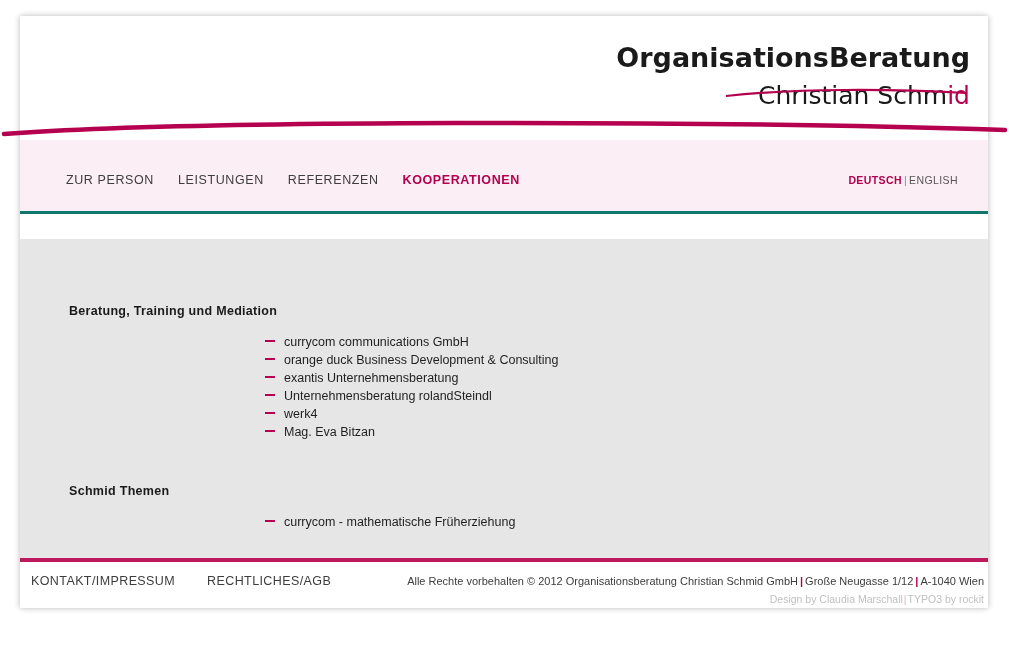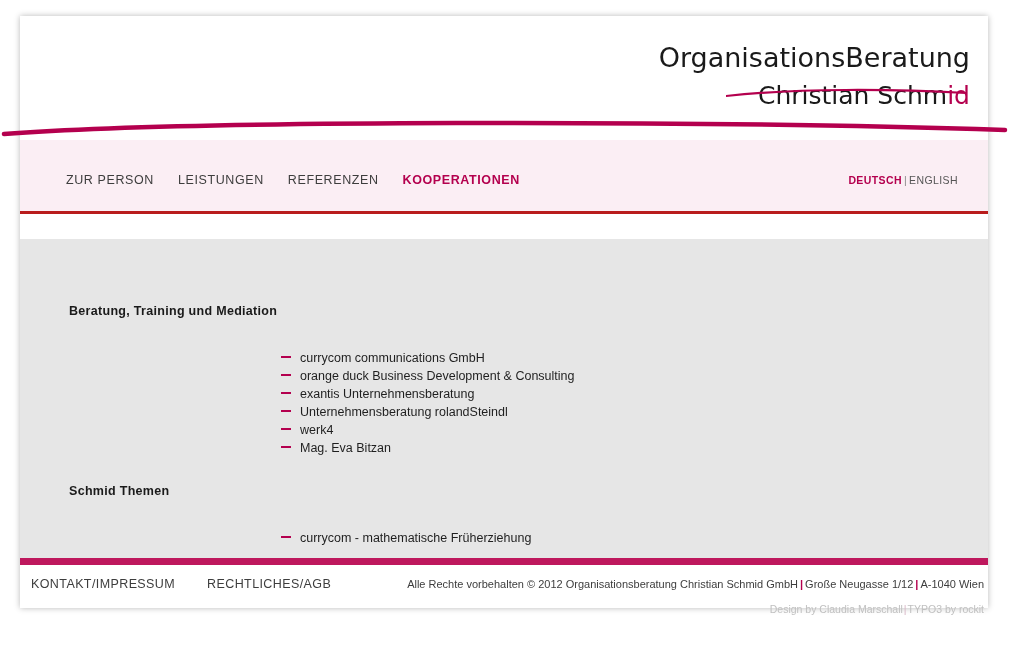--- a/index.html
+++ b/index.html
@@ -35,20 +35,21 @@
     right: 18px; top: 26px;
     text-align: right;
     color: #1a1a1a;
     font-family: "DejaVu Sans", sans-serif;
   }
   .logo-line1 {
     font-size: 27px;
     letter-spacing: 0px;
     line-height: 32px;
     white-space: nowrap;
+    font-weight: bold;
   }
   .logo-line2 {
     font-size: 25px;
     line-height: 32px;
     margin-top: 6px;
     white-space: nowrap;
   }
   .logo-line2 .accent { color: #b4004e; }
   .logo-swoosh {
     position: absolute;
@@ -61,21 +62,21 @@
     left: 0px; top: 118px;
     width: 1009px; height: 22px;
     pointer-events: none;
   }
   
   .navbar {
     position: absolute;
     left: 20px; top: 140px;
     width: 968px; height: 74px;
     background: #fbeef4;
-    border-bottom: 3px solid #b91c1c;
+    border-bottom: 3px solid #0f766e;
   }
   .nav-items {
     position: absolute;
     left: 46px; top: 33px;
     display: flex;
     gap: 24px;
     align-items: baseline;
   }
   .nav-item {
     font-size: 12.5px;
@@ -120,21 +121,21 @@
     font-weight: bold;
     color: #1a1a1a;
     letter-spacing: 0.3px;
     white-space: nowrap;
   }
   .sec1-title { left: 49px; top: 65px; }
   .sec2-title { left: 49px; top: 245px; }
   .list {
     position: absolute;
     left: 245px;
-    margin: 16px; padding: 0;
+    margin: 0; padding: 0;
     list-style: none;
   }
   .list1 { top: 94px; }
   .list2 { top: 274px; }
   .list li {
     position: relative;
     font-size: 12.5px;
     color: #1f1f1f;
     line-height: 18px;
     padding-left: 19px;
@@ -150,21 +151,21 @@
     color: #1f1f1f;
     text-decoration: none;
     cursor: pointer;
   }
   
   .footer {
     position: absolute;
     left: 20px; top: 558px;
     width: 968px; height: 50px;
     background: #ffffff;
-    border-top: 7px solid #be185d;
+    border-top: 4px solid #be185d;
   }
   .footer-links {
     position: absolute;
     left: 11px; top: 12px;
     display: flex;
     gap: 32px;
   }
   .footer-link {
     font-size: 12.5px;
     color: #3d3d3d;
@@ -176,21 +177,21 @@
   .footer-copy {
     position: absolute;
     right: 4px; top: 13px;
     font-size: 11px;
     color: #3d3d3d;
     white-space: nowrap;
   }
   .footer-copy .bar { color: #b4004e; font-weight: bold; padding: 0 2px; }
   .footer-design {
     position: absolute;
-    right: 4px; top: 38px;
+    right: 4px; top: 31px;
     font-size: 10.5px;
     color: #c0c0c0;
     white-space: nowrap;
     margin-left: 40px;
   }
   .footer-design .bar { color: #d8b8c6; padding: 0 1px; }
   .footer-design a { color: #c0c0c0; text-decoration: none; cursor: pointer; }
 </style>
 </head>
 <body>

